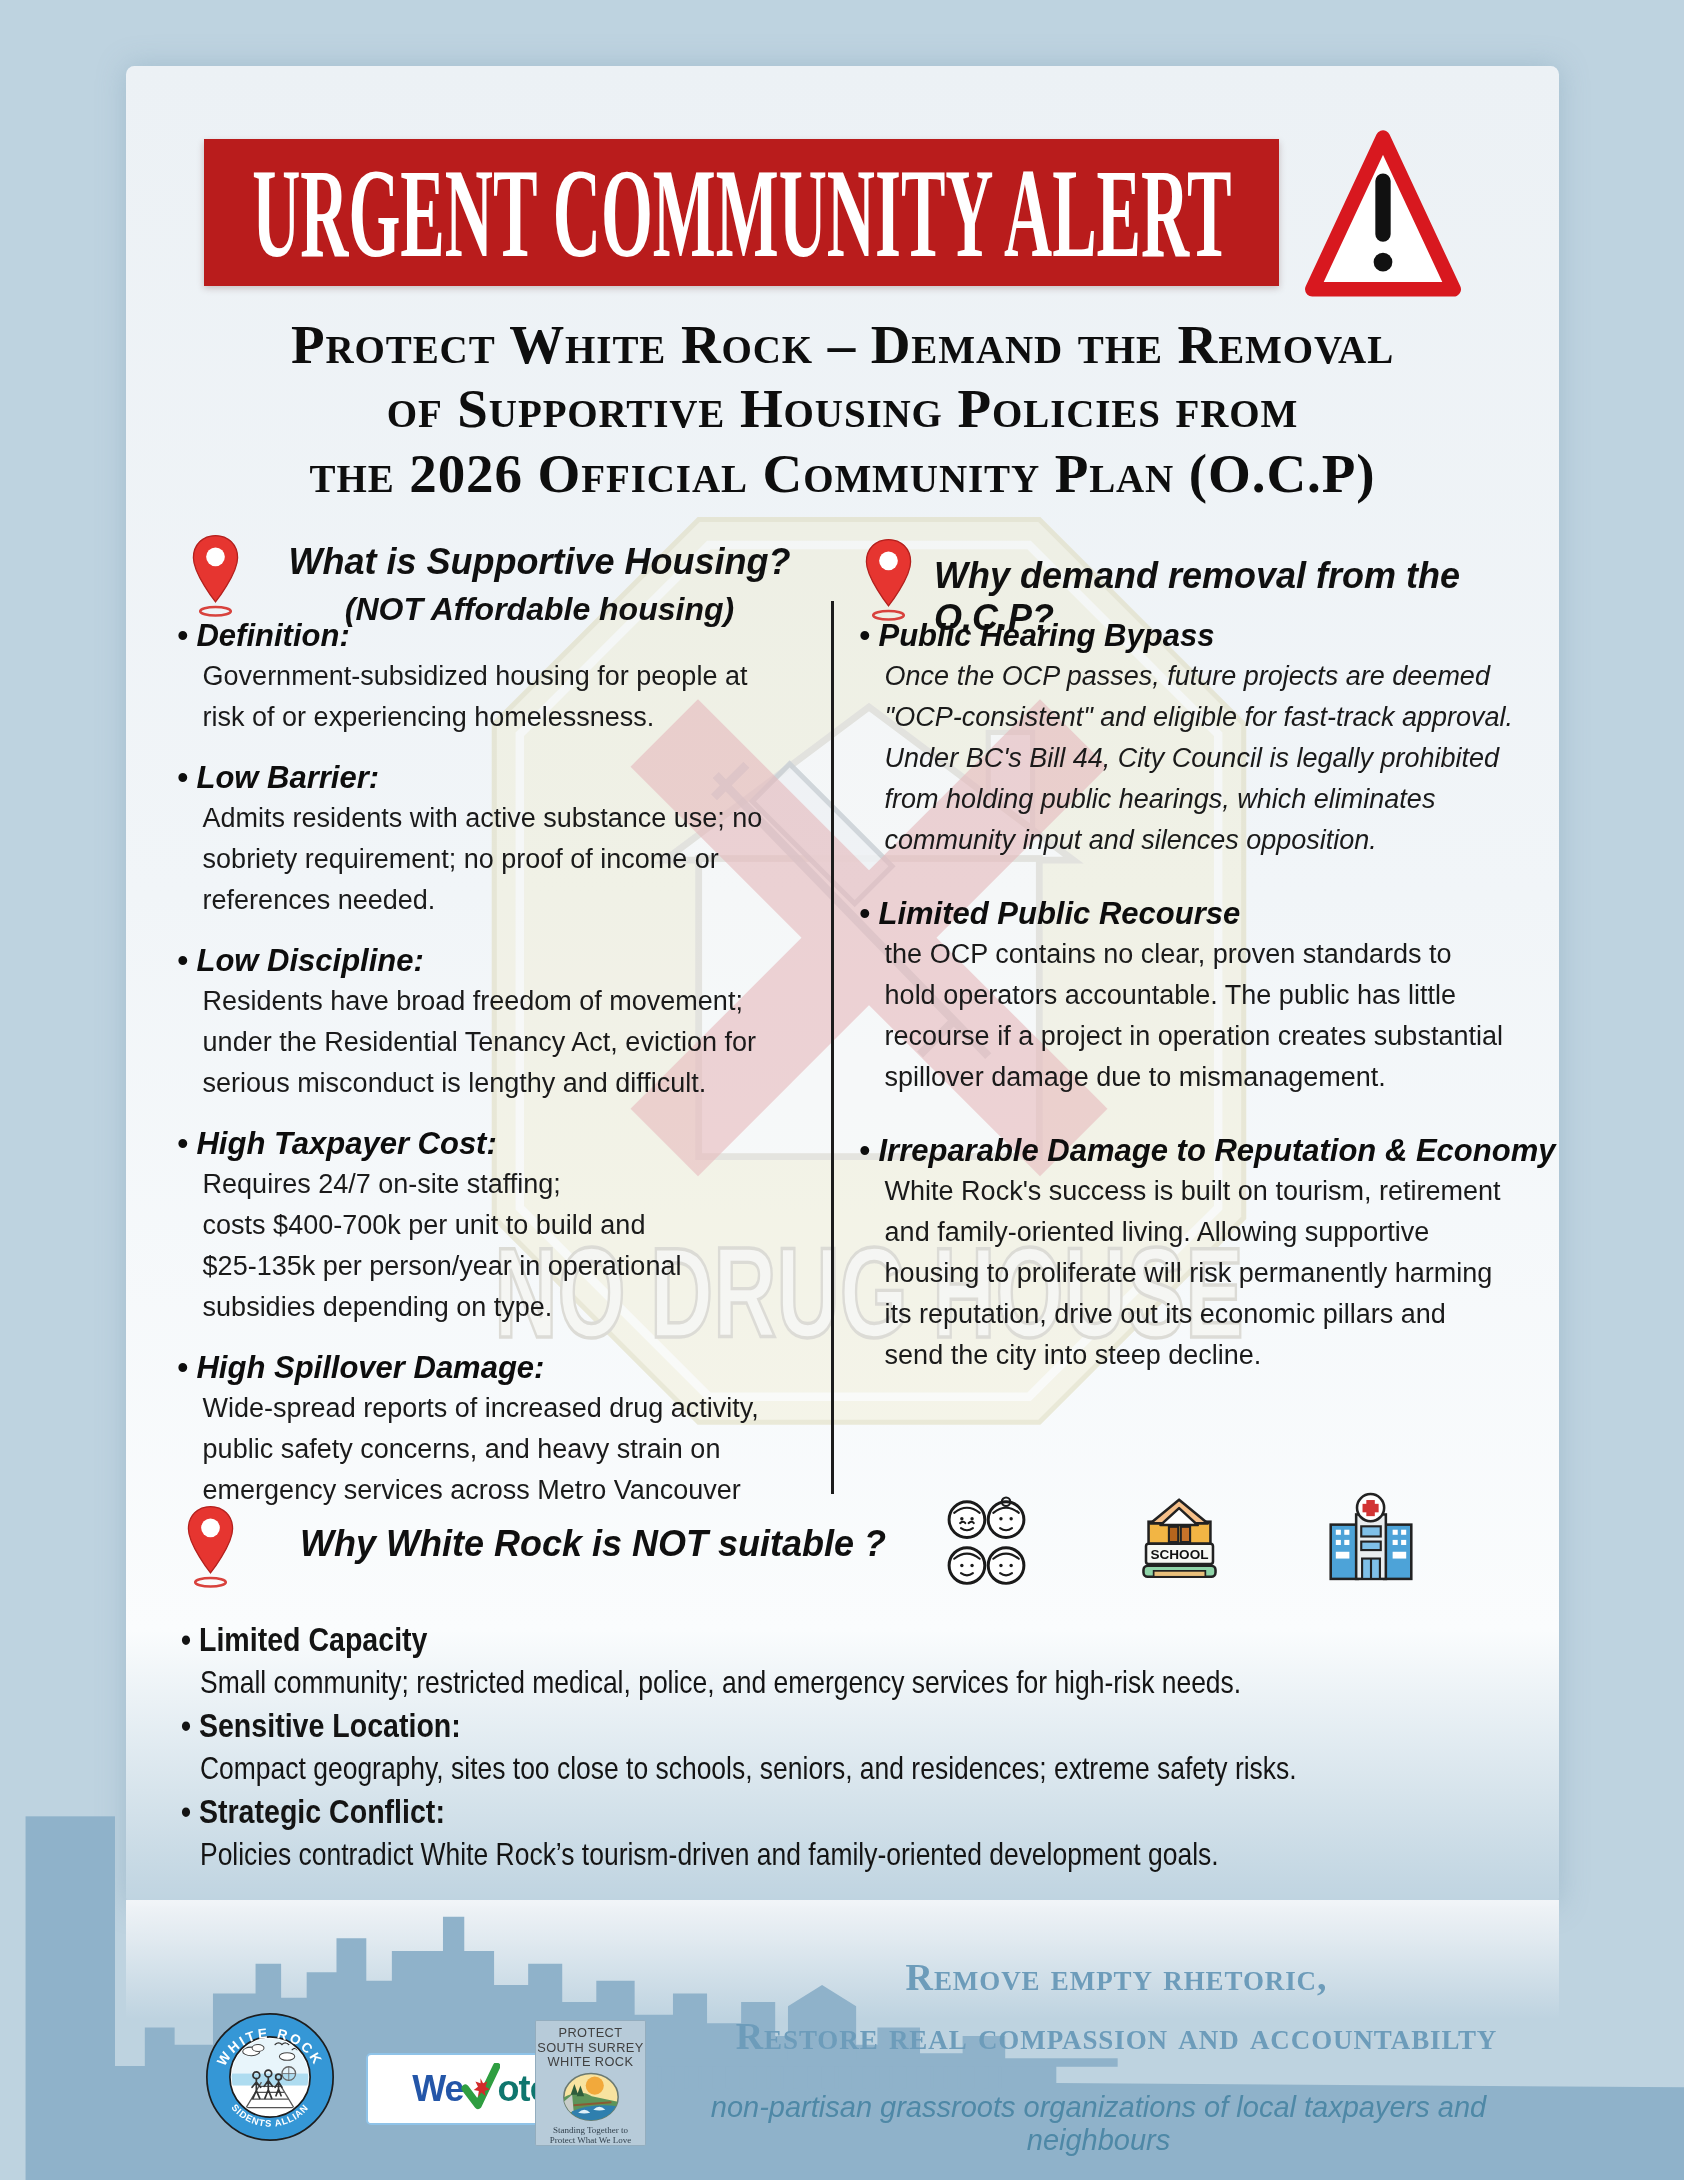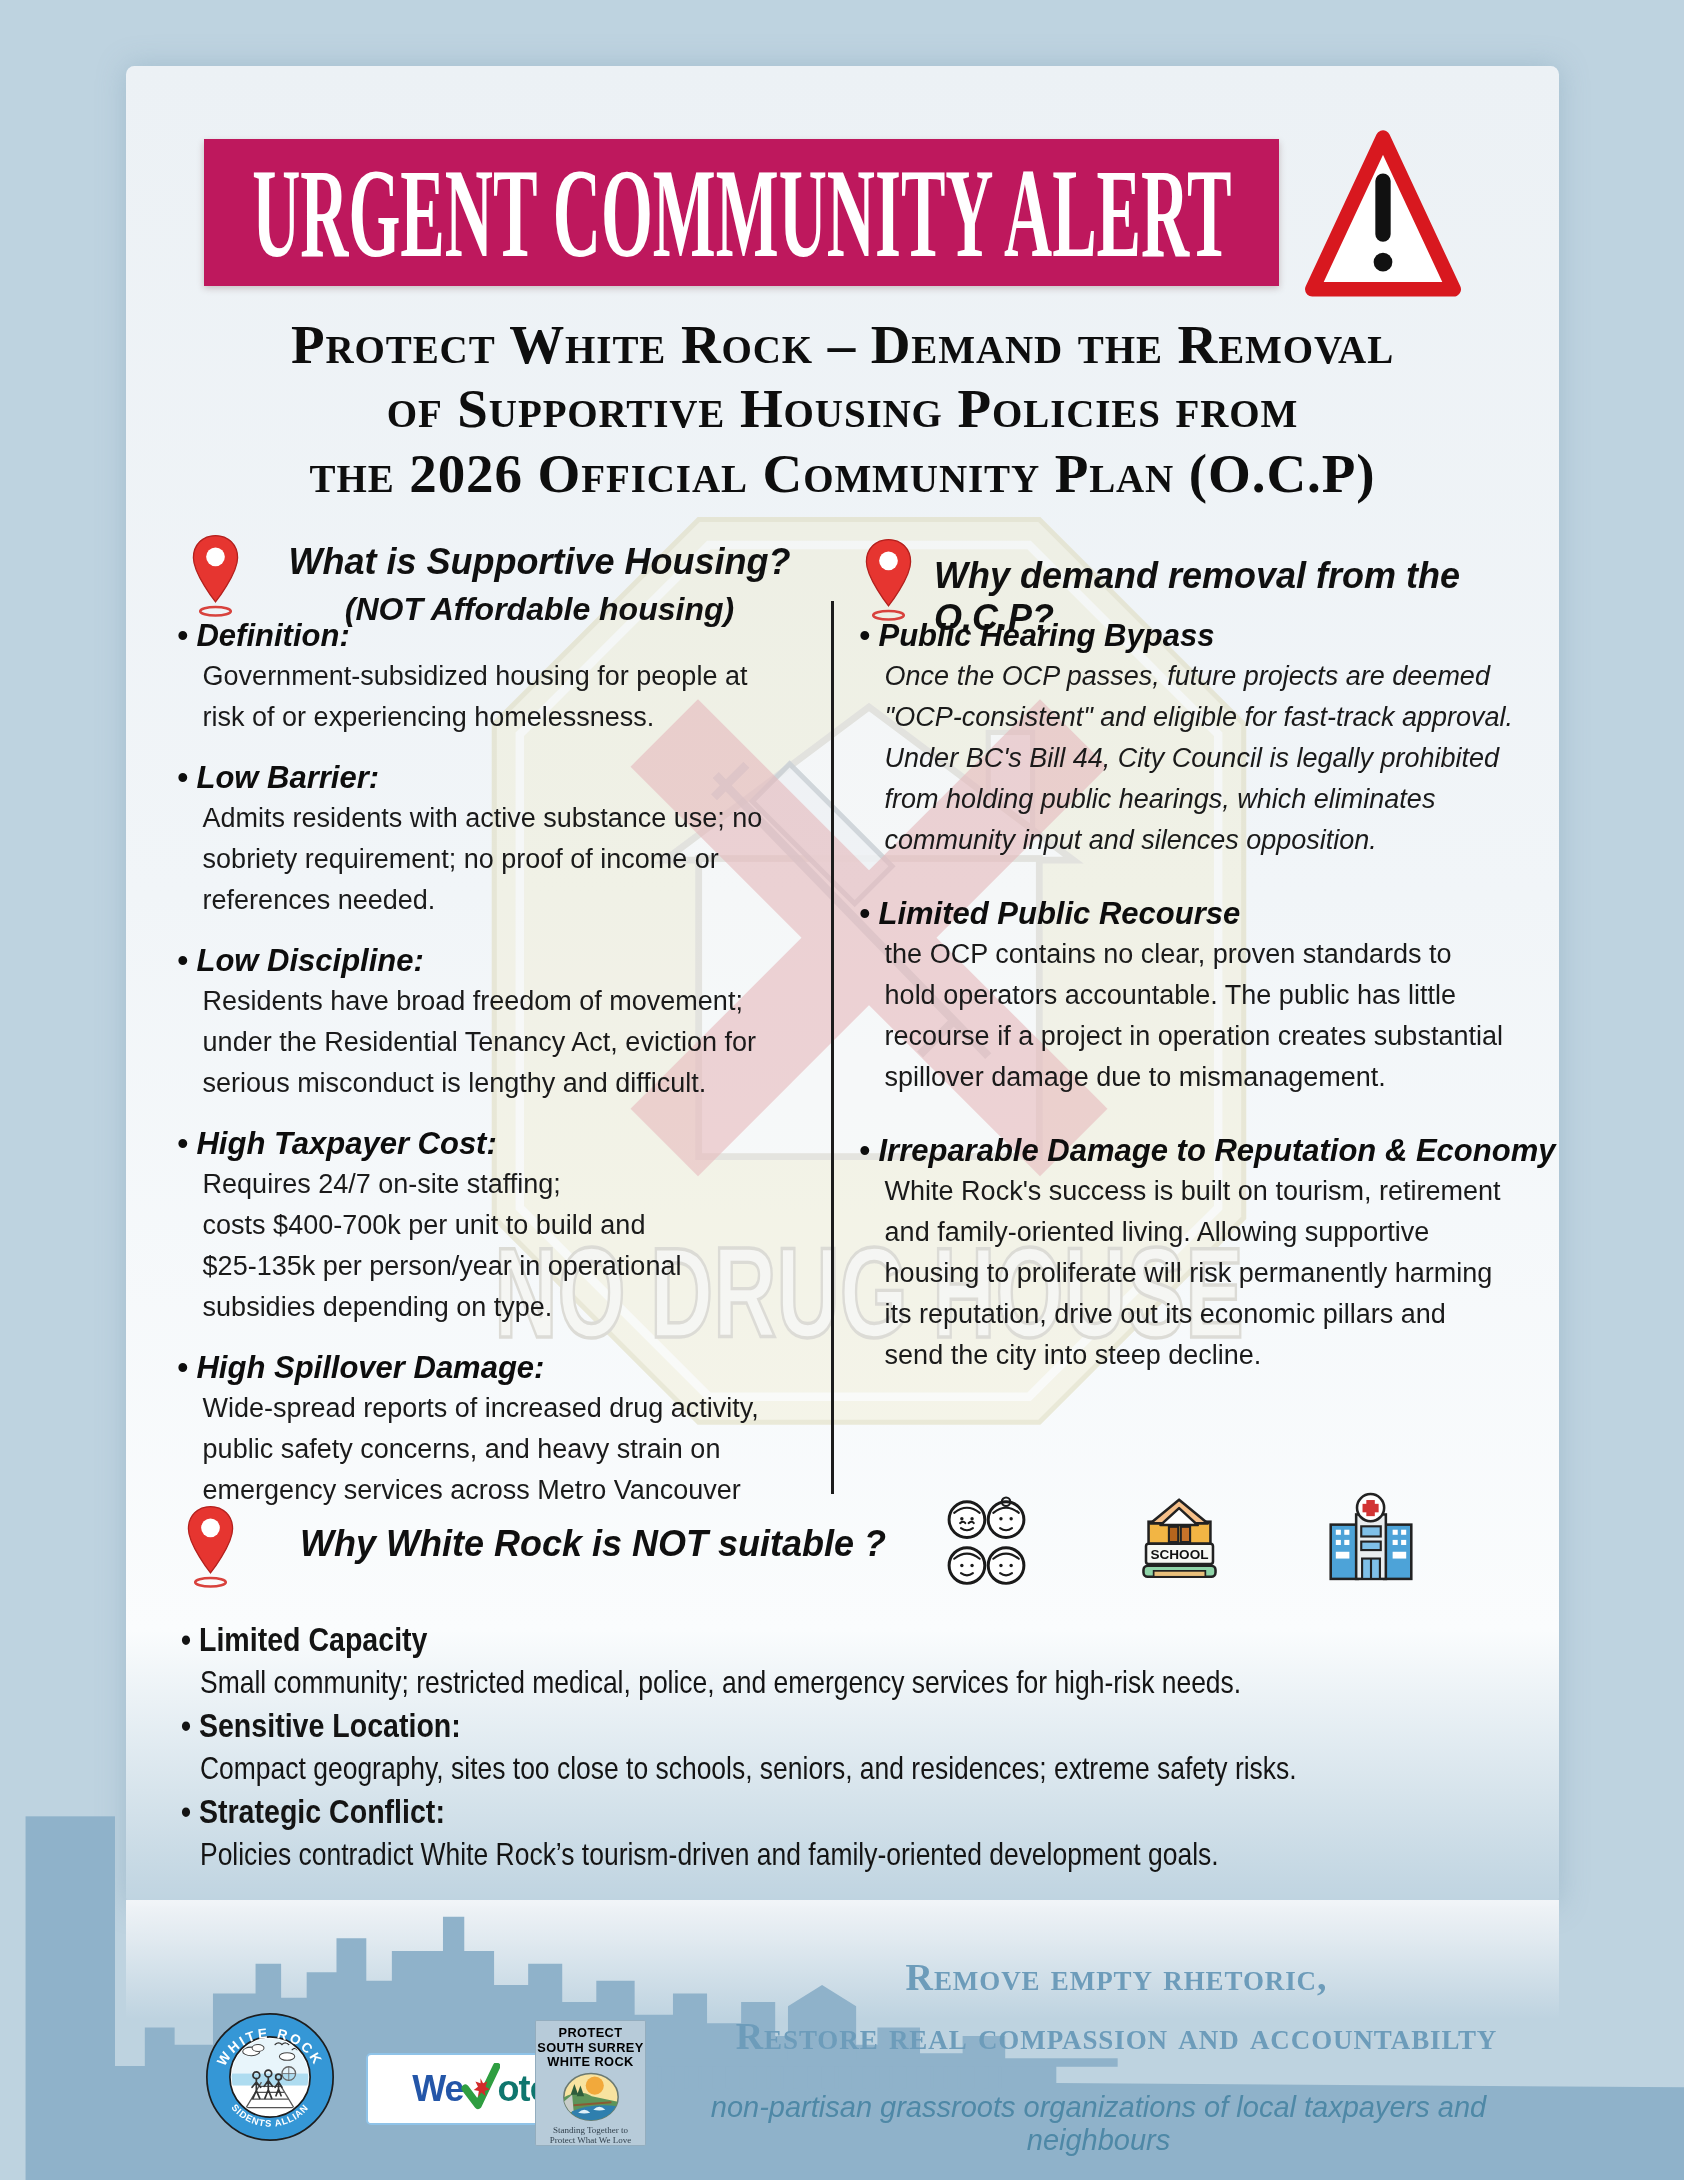--- a/index.html
+++ b/index.html
@@ -21,21 +21,21 @@
   }
   .light-strip{
     left:126px; top:1900px; width:1433px; height:119px;
     background:linear-gradient(180deg,#f2f5f8 0%, rgba(190,211,224,0) 100%);
     z-index:1;
   }
 
   
   .banner{
     left:204px; top:139px; width:1075px; height:147px;
-    background:#be185d; z-index:4;
+    background:#b91c1c; z-index:4;
     display:flex; align-items:center; justify-content:center;
     box-shadow:0 2.6px 6.8px rgba(80,30,30,.25);
   }
   .banner-text{
     font-family:"Liberation Serif", serif; font-weight:700;
     font-size:101px; color:#ffffff; white-space:nowrap;
     display:inline-block; transform:scale(0.66,1.26); letter-spacing:0px;
   }
   .warning-tri{ left:1302px; top:124px; z-index:4;}
 
@@ -100,21 +100,21 @@
     background:#ffffff; border:2.6px solid #8fc3e8; border-radius:5.1px;
     display:flex; align-items:center; justify-content:center; gap:0px;padding-left:44px;
   }
   .wevote-we{ font-weight:700; font-size:36px; color:#2456a8; letter-spacing:-0.9px;}
   .wevote-ote{ font-weight:700; font-size:36px; color:#0f766e; letter-spacing:-0.9px;}
   .psswr{
     left:535px; top:2020px; width:109px; height:124px;
     background:#b7cbd9; border:0.9px solid #93adbe; border-radius:1.7px;
     display:flex; flex-direction:column; align-items:center; z-index:3;
   }
-  .psswr-line{ font-weight:700; font-size:12.8px; line-height:14.5px; color:#000000; letter-spacing:0.4px;}
+  .psswr-line{ font-weight:400; font-size:12.8px; line-height:14.5px; color:#404040; letter-spacing:0.4px;}
   .psswr-tag{ font-family:"Liberation Serif",serif; font-size:9px; line-height:10.2px; color:#33424e; text-align:center;}
 </style>
 </head>
 <body>
 
 <div id="poster">
 
   <svg class="abs skyline" width="1685" height="392" viewBox="0 0 1978 460">
     <g fill="#8fb2ca">
       <rect x="30" y="32" width="105" height="428"></rect>

